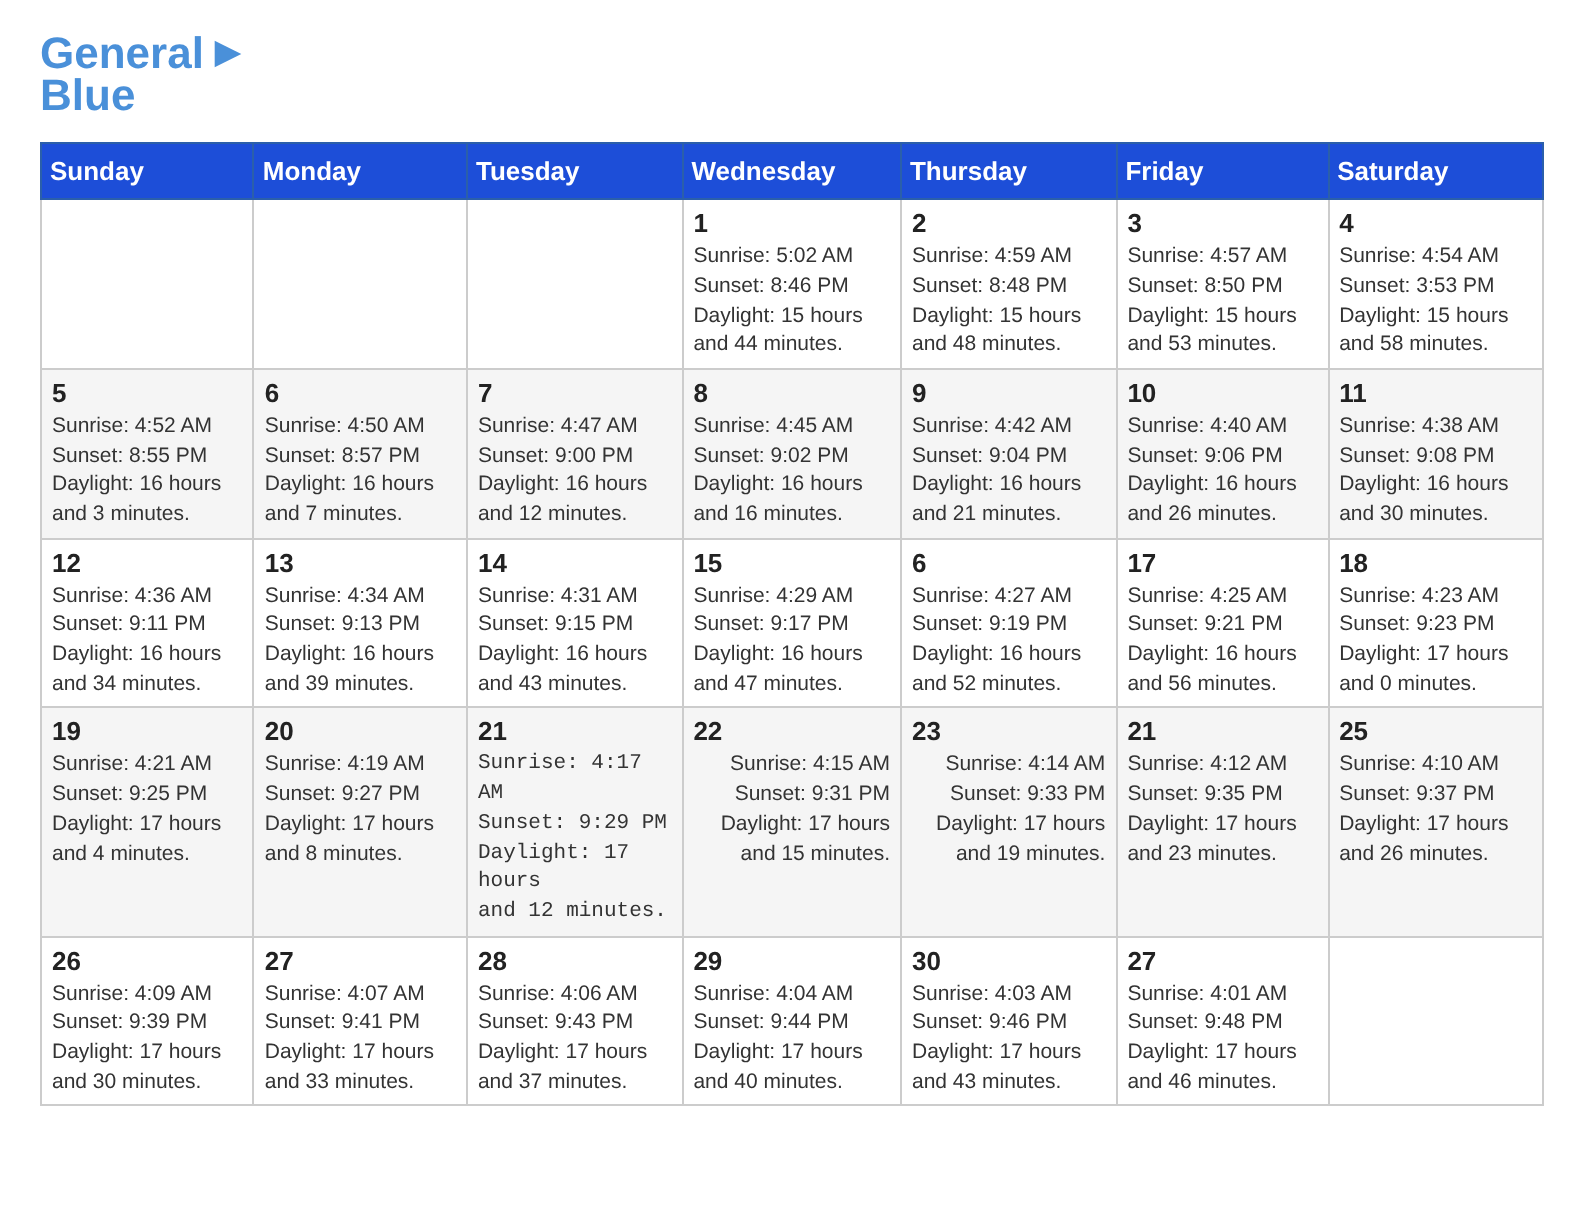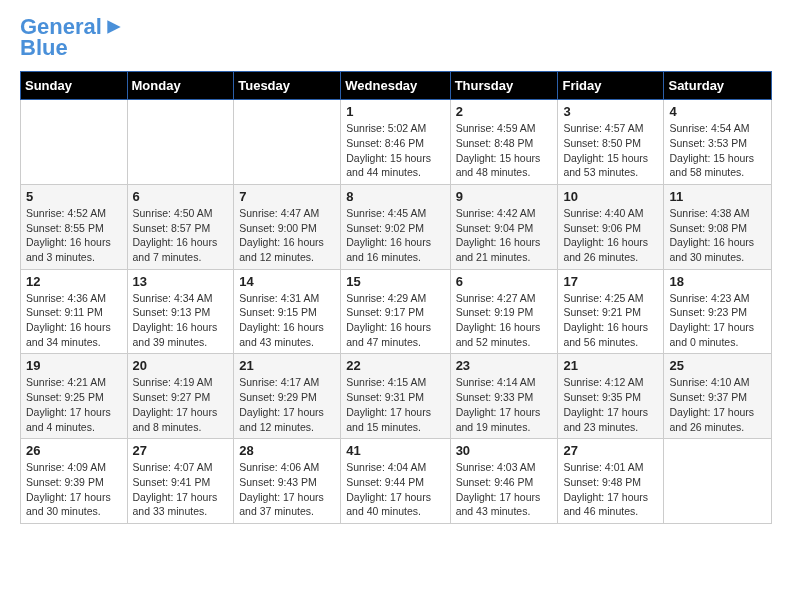--- a/index.html
+++ b/index.html
@@ -7,21 +7,21 @@
     .container { width: 792px; padding: 15px 20px; }
     .header { display: flex; justify-content: space-between; align-items: flex-start; margin-bottom: 10px; }
     .logo { display: flex; align-items: center; }
     .logo-text { font-size: 22px; font-weight: bold; color: #1a3c6e; line-height: 1.1; }
     .logo-text span { color: #4a90d9; }
     .logo-arrow { width: 20px; height: 20px; margin-left: 2px; }
     .title-block { text-align: right; }
     .month-title { font-size: 36px; color: #1a3c6e; font-weight: bold; }
     .location { font-size: 14px; color: #333; }
     table { width: 100%; border-collapse: collapse; }
-    thead tr { background-color: #000000; }
+    thead tr { background-color: #1d4ed8; }
     thead th { color: #fff; font-size: 13px; font-weight: bold; padding: 6px 4px; text-align: left; border: 1px solid #2b5faa; }
     tbody tr { border: 1px solid #ccc; }
     tbody td { vertical-align: top; padding: 4px 5px; border: 1px solid #ccc; width: 113px; min-height: 80px; font-size: 11px; color: #222; background: #fff; }
     tbody tr:nth-child(even) td { background: #f5f5f5; }
     .day-num { font-weight: bold; font-size: 13px; display: block; margin-bottom: 2px; }
     .day-info { font-size: 10.5px; line-height: 1.4; color: #333; }
     .empty { background: #fff !important; }
   </style>
 </head>
 <body>
@@ -205,35 +205,35 @@
           </td>
           <td>
             <span class="day-num">20</span>
             <div class="day-info" style="white-space: pre-line;">Sunrise: 4:19 AM
 Sunset: 9:27 PM
 Daylight: 17 hours
 and 8 minutes.</div>
           </td>
           <td>
             <span class="day-num">21</span>
-            <div class="day-info" style="white-space: pre-line;">Sunrise: 4:17 AM
+            <div class="day-info" style="white-space: pre-line; font-family: Liberation Mono, monospace;">Sunrise: 4:17 AM
 Sunset: 9:29 PM
 Daylight: 17 hours
 and 12 minutes.</div>
           </td>
           <td>
             <span class="day-num">22</span>
-            <div class="day-info" style="white-space: pre-line;">Sunrise: 4:15 AM
+            <div class="day-info" style="white-space: pre-line; text-align: right;">Sunrise: 4:15 AM
 Sunset: 9:31 PM
 Daylight: 17 hours
 and 15 minutes.</div>
           </td>
           <td>
             <span class="day-num">23</span>
-            <div class="day-info" style="white-space: pre-line;">Sunrise: 4:14 AM
+            <div class="day-info" style="white-space: pre-line; text-align: right;">Sunrise: 4:14 AM
 Sunset: 9:33 PM
 Daylight: 17 hours
 and 19 minutes.</div>
           </td>
           <td>
             <span class="day-num">21</span>
             <div class="day-info" style="white-space: pre-line;">Sunrise: 4:12 AM
 Sunset: 9:35 PM
 Daylight: 17 hours
 and 23 minutes.</div>
@@ -262,21 +262,21 @@
 and 33 minutes.</div>
           </td>
           <td>
             <span class="day-num">28</span>
             <div class="day-info" style="white-space: pre-line;">Sunrise: 4:06 AM
 Sunset: 9:43 PM
 Daylight: 17 hours
 and 37 minutes.</div>
           </td>
           <td>
-            <span class="day-num">41</span>
+            <span class="day-num">29</span>
             <div class="day-info" style="white-space: pre-line;">Sunrise: 4:04 AM
 Sunset: 9:44 PM
 Daylight: 17 hours
 and 40 minutes.</div>
           </td>
           <td>
             <span class="day-num">30</span>
             <div class="day-info" style="white-space: pre-line;">Sunrise: 4:03 AM
 Sunset: 9:46 PM
 Daylight: 17 hours

